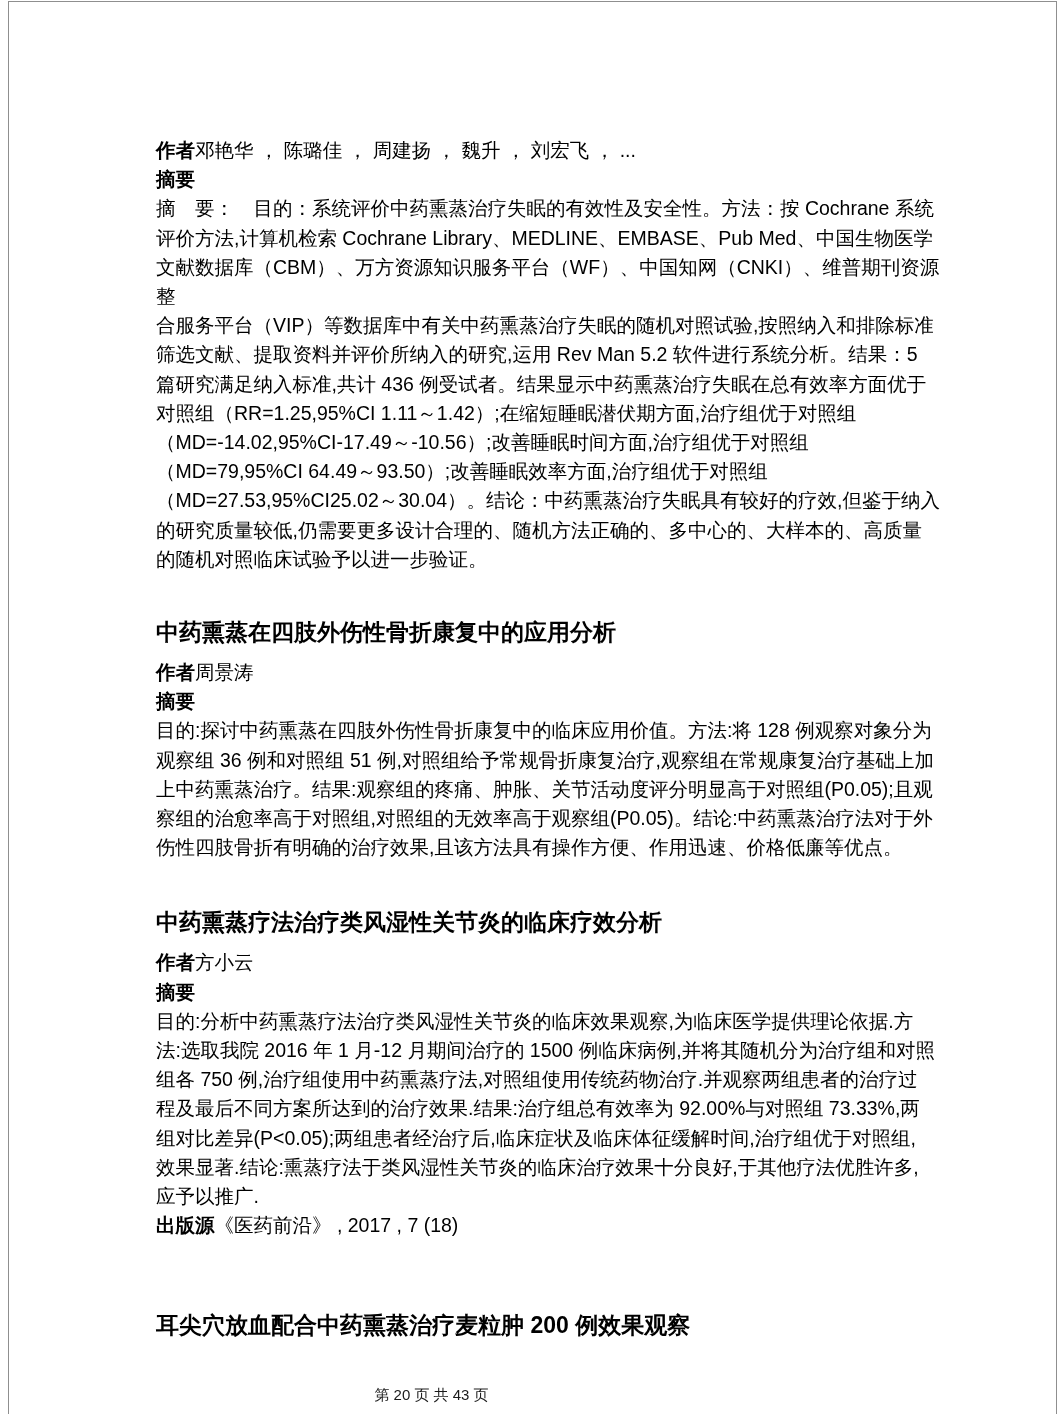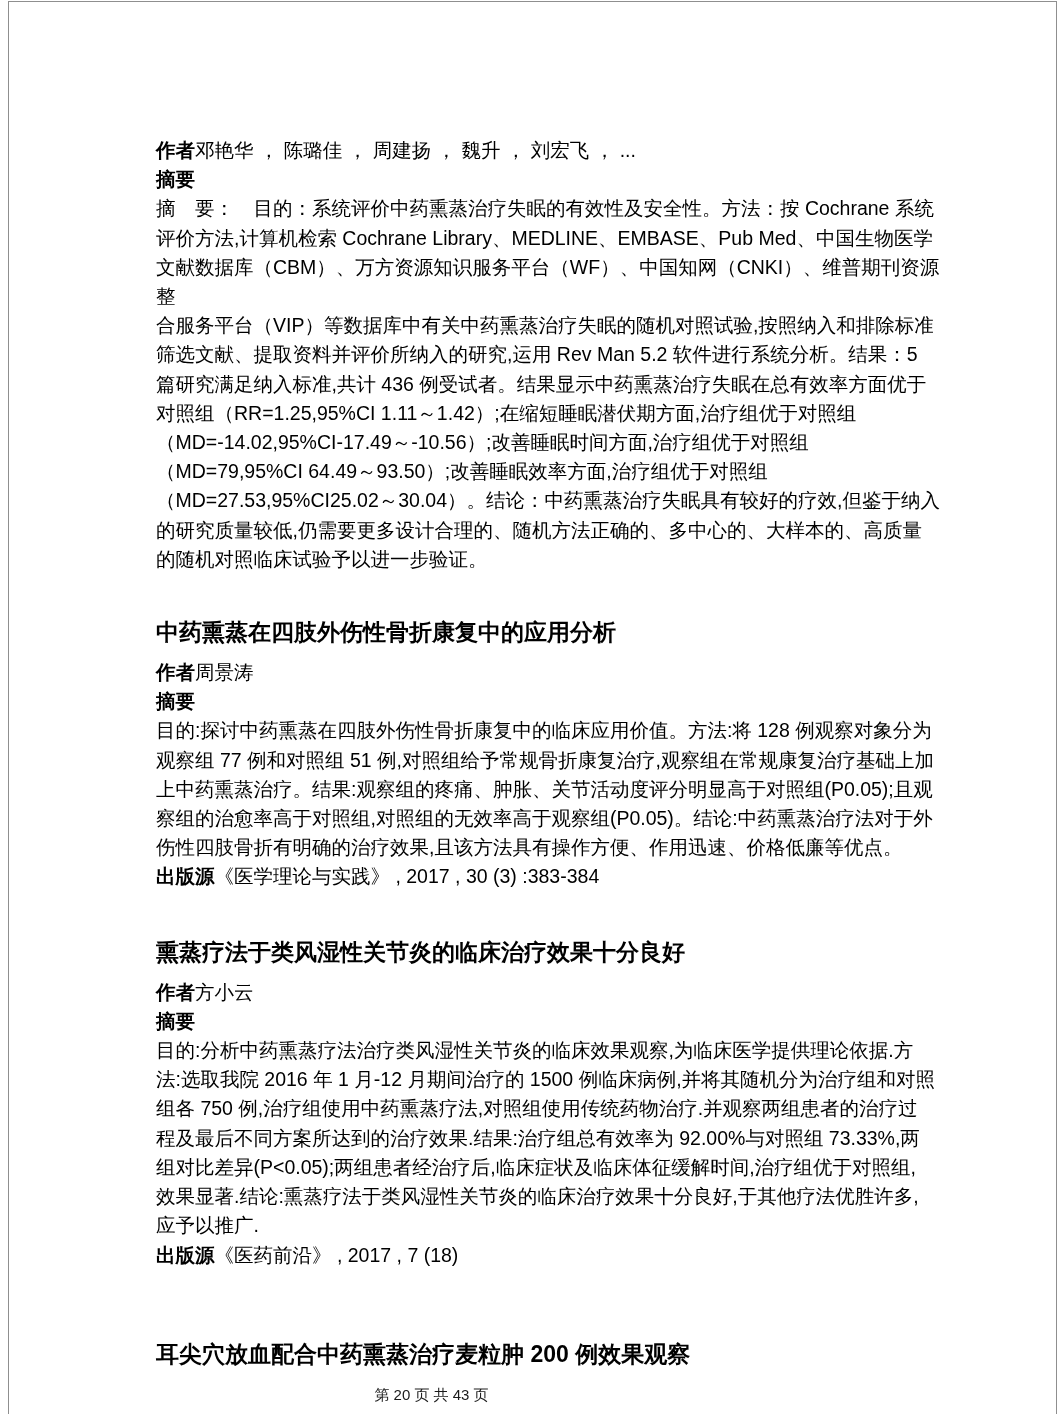--- a/index.html
+++ b/index.html
@@ -75,29 +75,28 @@
 （MD=27.53,95%CI25.02～30.04）。结论：中药熏蒸治疗失眠具有较好的疗效,但鉴于纳入
 的研究质量较低,仍需要更多设计合理的、随机方法正确的、多中心的、大样本的、高质量
 的随机对照临床试验予以进一步验证。</p>
   </section>
 
   <section>
     <h2 class="article-title t2">中药熏蒸在四肢外伤性骨折康复中的应用分析</h2>
     <p class="meta"><span class="bold">作者</span><span>周景涛</span></p>
     <p class="bold">摘要</p>
     <p class="abstract">目的:探讨中药熏蒸在四肢外伤性骨折康复中的临床应用价值。方法:将 128 例观察对象分为
-观察组 77 例和对照组 51 例,对照组给予常规骨折康复治疗,观察组在常规康复治疗基础上加
+观察组 36 例和对照组 51 例,对照组给予常规骨折康复治疗,观察组在常规康复治疗基础上加
 上中药熏蒸治疗。结果:观察组的疼痛、肿胀、关节活动度评分明显高于对照组(P0.05);且观
 察组的治愈率高于对照组,对照组的无效率高于观察组(P0.05)。结论:中药熏蒸治疗法对于外
 伤性四肢骨折有明确的治疗效果,且该方法具有操作方便、作用迅速、价格低廉等优点。</p>
-    <p class="meta"><span class="bold">出版源</span><span>《医学理论与实践》 , 2017 , 30 (3) :383-384</span></p>
   </section>
 
   <section>
-    <h2 class="article-title t3">熏蒸疗法于类风湿性关节炎的临床治疗效果十分良好</h2>
+    <h2 class="article-title t3">中药熏蒸疗法治疗类风湿性关节炎的临床疗效分析</h2>
     <p class="meta"><span class="bold">作者</span><span>方小云</span></p>
     <p class="bold">摘要</p>
     <p class="abstract">目的:分析中药熏蒸疗法治疗类风湿性关节炎的临床效果观察,为临床医学提供理论依据.方
 法:选取我院 2016 年 1 月-12 月期间治疗的 1500 例临床病例,并将其随机分为治疗组和对照
 组各 750 例,治疗组使用中药熏蒸疗法,对照组使用传统药物治疗.并观察两组患者的治疗过
 程及最后不同方案所达到的治疗效果.结果:治疗组总有效率为 92.00%与对照组 73.33%,两
 组对比差异(P&lt;0.05);两组患者经治疗后,临床症状及临床体征缓解时间,治疗组优于对照组,
 效果显著.结论:熏蒸疗法于类风湿性关节炎的临床治疗效果十分良好,于其他疗法优胜许多,
 应予以推广.</p>
     <p class="meta"><span class="bold">出版源</span><span>《医药前沿》 , 2017 , 7 (18)</span></p>

